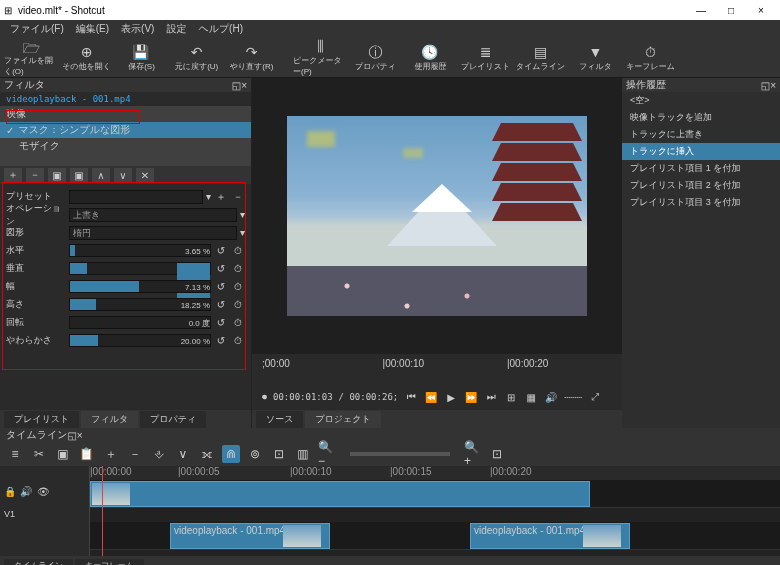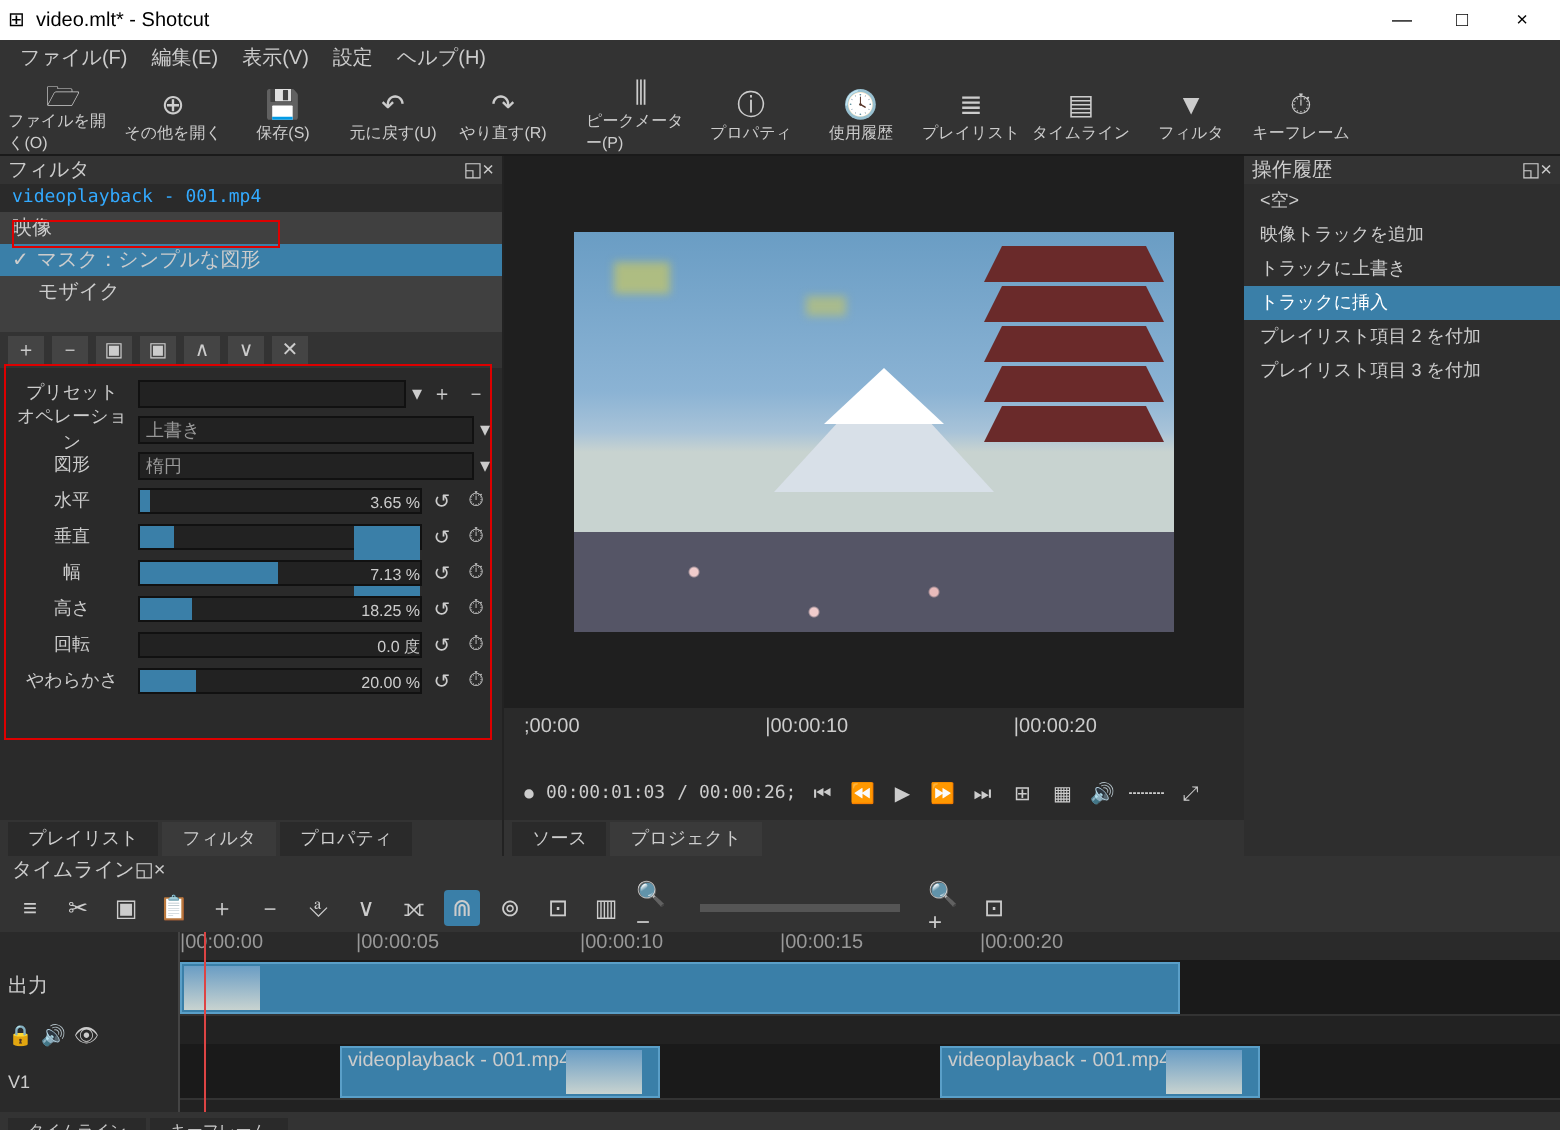--- a/index.html
+++ b/index.html
@@ -22,21 +22,21 @@
 .filename{background:#2a2a2a;color:#3af;padding:2px 6px;font-size:9px;font-family:monospace}
 .filterlist{background:#404040;height:60px}
 .flt-row{padding:1px 6px;font-size:9px;display:flex;align-items:center;gap:4px}
 .flt-row.sel{background:#3a7fa8}
 .redbox1{position:absolute;border:1.5px solid #d00;left:6px;top:110px;width:134px;height:14px;pointer-events:none;z-index:10}
 .filter-tb{background:#333;height:18px;display:flex;align-items:center;padding:0 4px;gap:4px}
 .filter-tb .fbtn{width:18px;height:14px;background:#444;display:flex;align-items:center;justify-content:center;font-size:10px}
 .props{background:#2a2a2a;padding:4px 6px;flex:1;position:relative}
 .redbox2{position:absolute;border:1.5px solid #d00;left:2px;top:-2px;width:244px;height:188px;pointer-events:none}
 .prow{display:flex;align-items:center;height:17px;gap:3px;margin-bottom:1px}
-.prow .plbl{width:60px;text-align:center;font-size:9px}
+.prow .plbl{width:60px;text-align:left;font-size:9px}
 .prow .pslider{flex:1;height:13px;background:#222;position:relative;border:1px solid #111}
 .prow .pfill{position:absolute;left:0;top:0;bottom:0;background:#3a7fa8}
 .prow .pval{position:absolute;right:0;top:0;font-size:8px;line-height:13px}
 .prow .picon{width:14px;text-align:center;font-size:10px}
 .prow select,.prow .psel{flex:1;background:#222;border:1px solid #111;height:14px;font-size:9px;color:#999;padding:0 3px}
 .tabs-bot{background:#333;height:18px;display:flex;padding:0 4px;gap:2px;align-items:flex-end}
 .tabs-bot .tab{background:#2a2a2a;padding:2px 10px;font-size:9px}
 .tabs-bot .tab.act{background:#3a3a3a}
 .preview{flex:1;background:#1f1f1f;display:flex;align-items:center;justify-content:center;position:relative;overflow:hidden}
 .previmg{width:300px;height:200px;background:linear-gradient(180deg,#6a9dc4 0%,#8bb3d4 40%,#a8c3d8 50%,#c8d3d0 55%);position:relative;overflow:hidden}
@@ -304,20 +304,21 @@
         <span>操作履歴</span>
         <span class="gap"></span>
         <span>◱</span>
         <span>×</span>
       </div>
     <div class="history">
       <div class="hist-row">&lt;空&gt;</div>
       <div class="hist-row">映像トラックを追加</div>
       <div class="hist-row">トラックに上書き</div>
       <div class="hist-row sel">トラックに挿入</div>
+      <div class="hist-row">プレイリスト項目 1 を付加</div>
       <div class="hist-row">プレイリスト項目 2 を付加</div>
       <div class="hist-row">プレイリスト項目 3 を付加</div>
     </div>
   </div>
 </div>
 
 <div class="tl-head">
     <span>タイムライン</span>
     <span class="gap"></span>
     <span>◱</span>
@@ -339,23 +340,20 @@
   <span class="tbtn">▥</span>
   <span class="tbtn">🔍−</span>
   <div class="tl-zoom"></div>
   <span class="tbtn">🔍+</span>
   <span class="tbtn">⊡</span>
 </div>
 <div class="timeline">
   <div class="tl-left">
     <div class="tl-lbl" style="height:14px"></div>
     <div class="tl-lbl">
-        <span>出力</span>
-      </div>
-    <div class="tl-lbl">
         <span style="color:#3a7fa8">🔒</span>
         <span>🔊</span>
         <span>👁</span>
       </div>
     <div class="tl-lbl">V1</div>
   </div>
   <div class="tl-ruler">
     <span style="left:0">|00:00:00</span>
     <span style="left:88px">|00:00:05</span>
     <span style="left:200px">|00:00:10</span>

